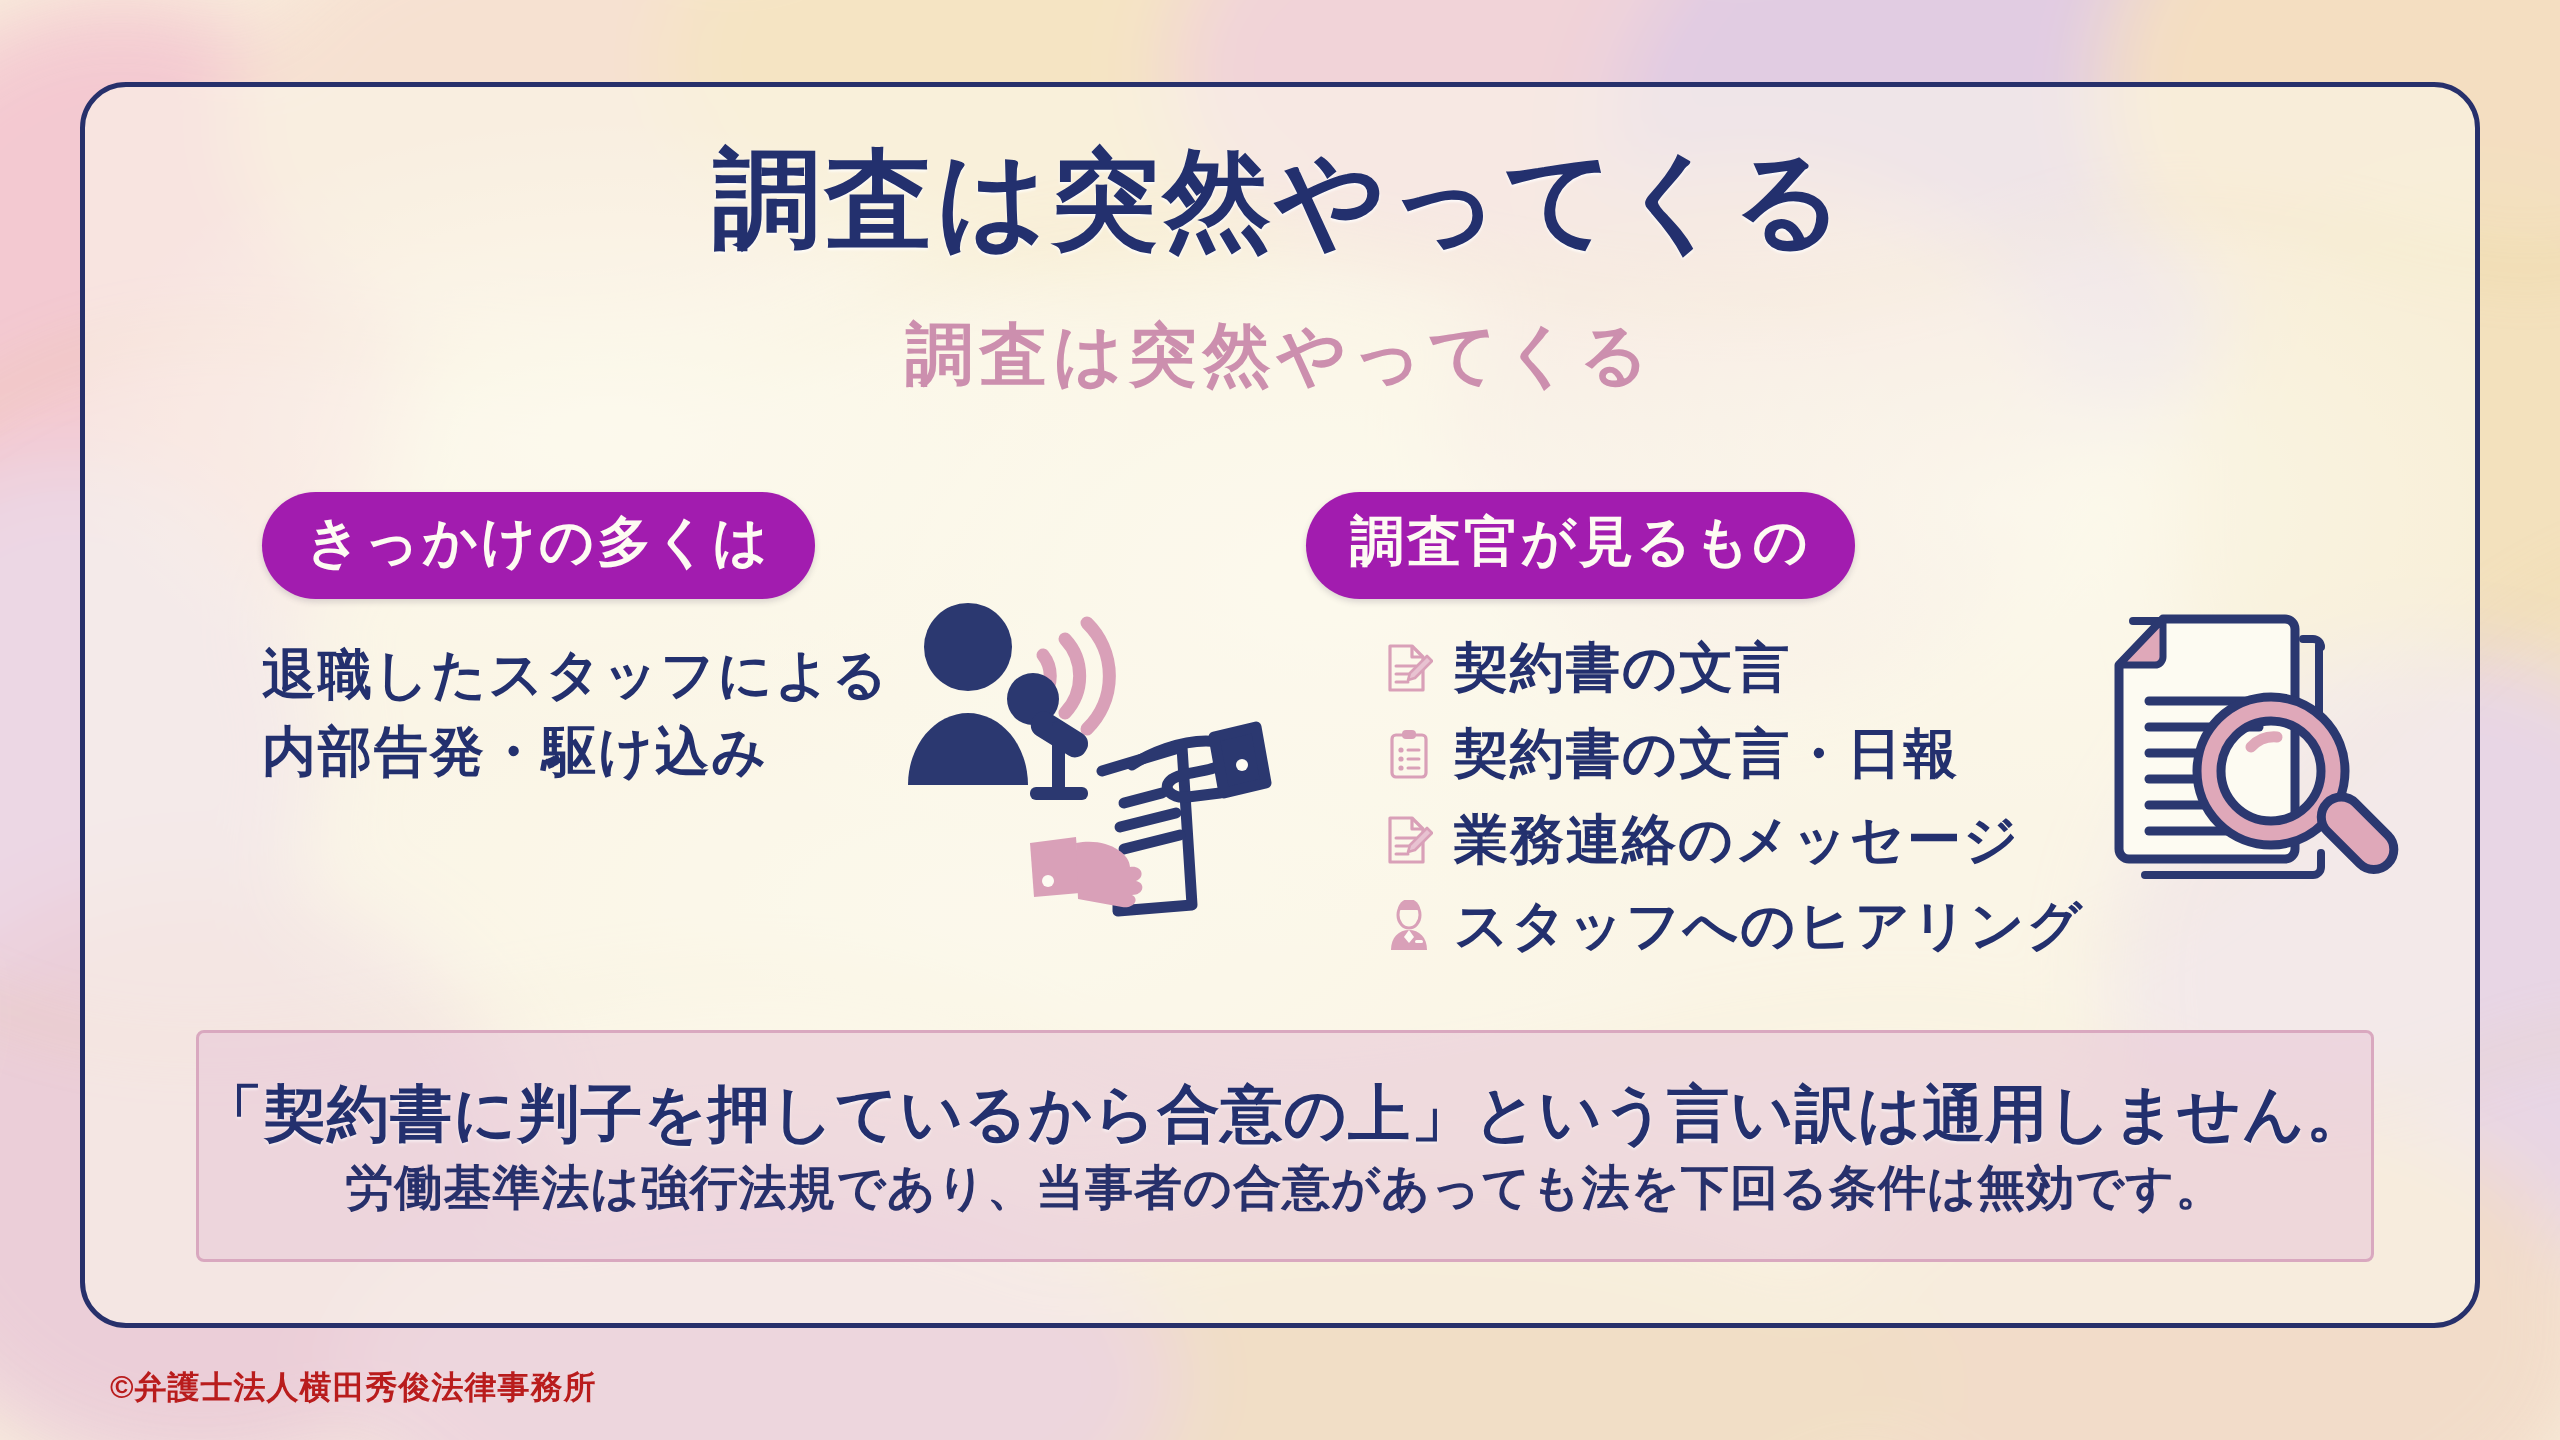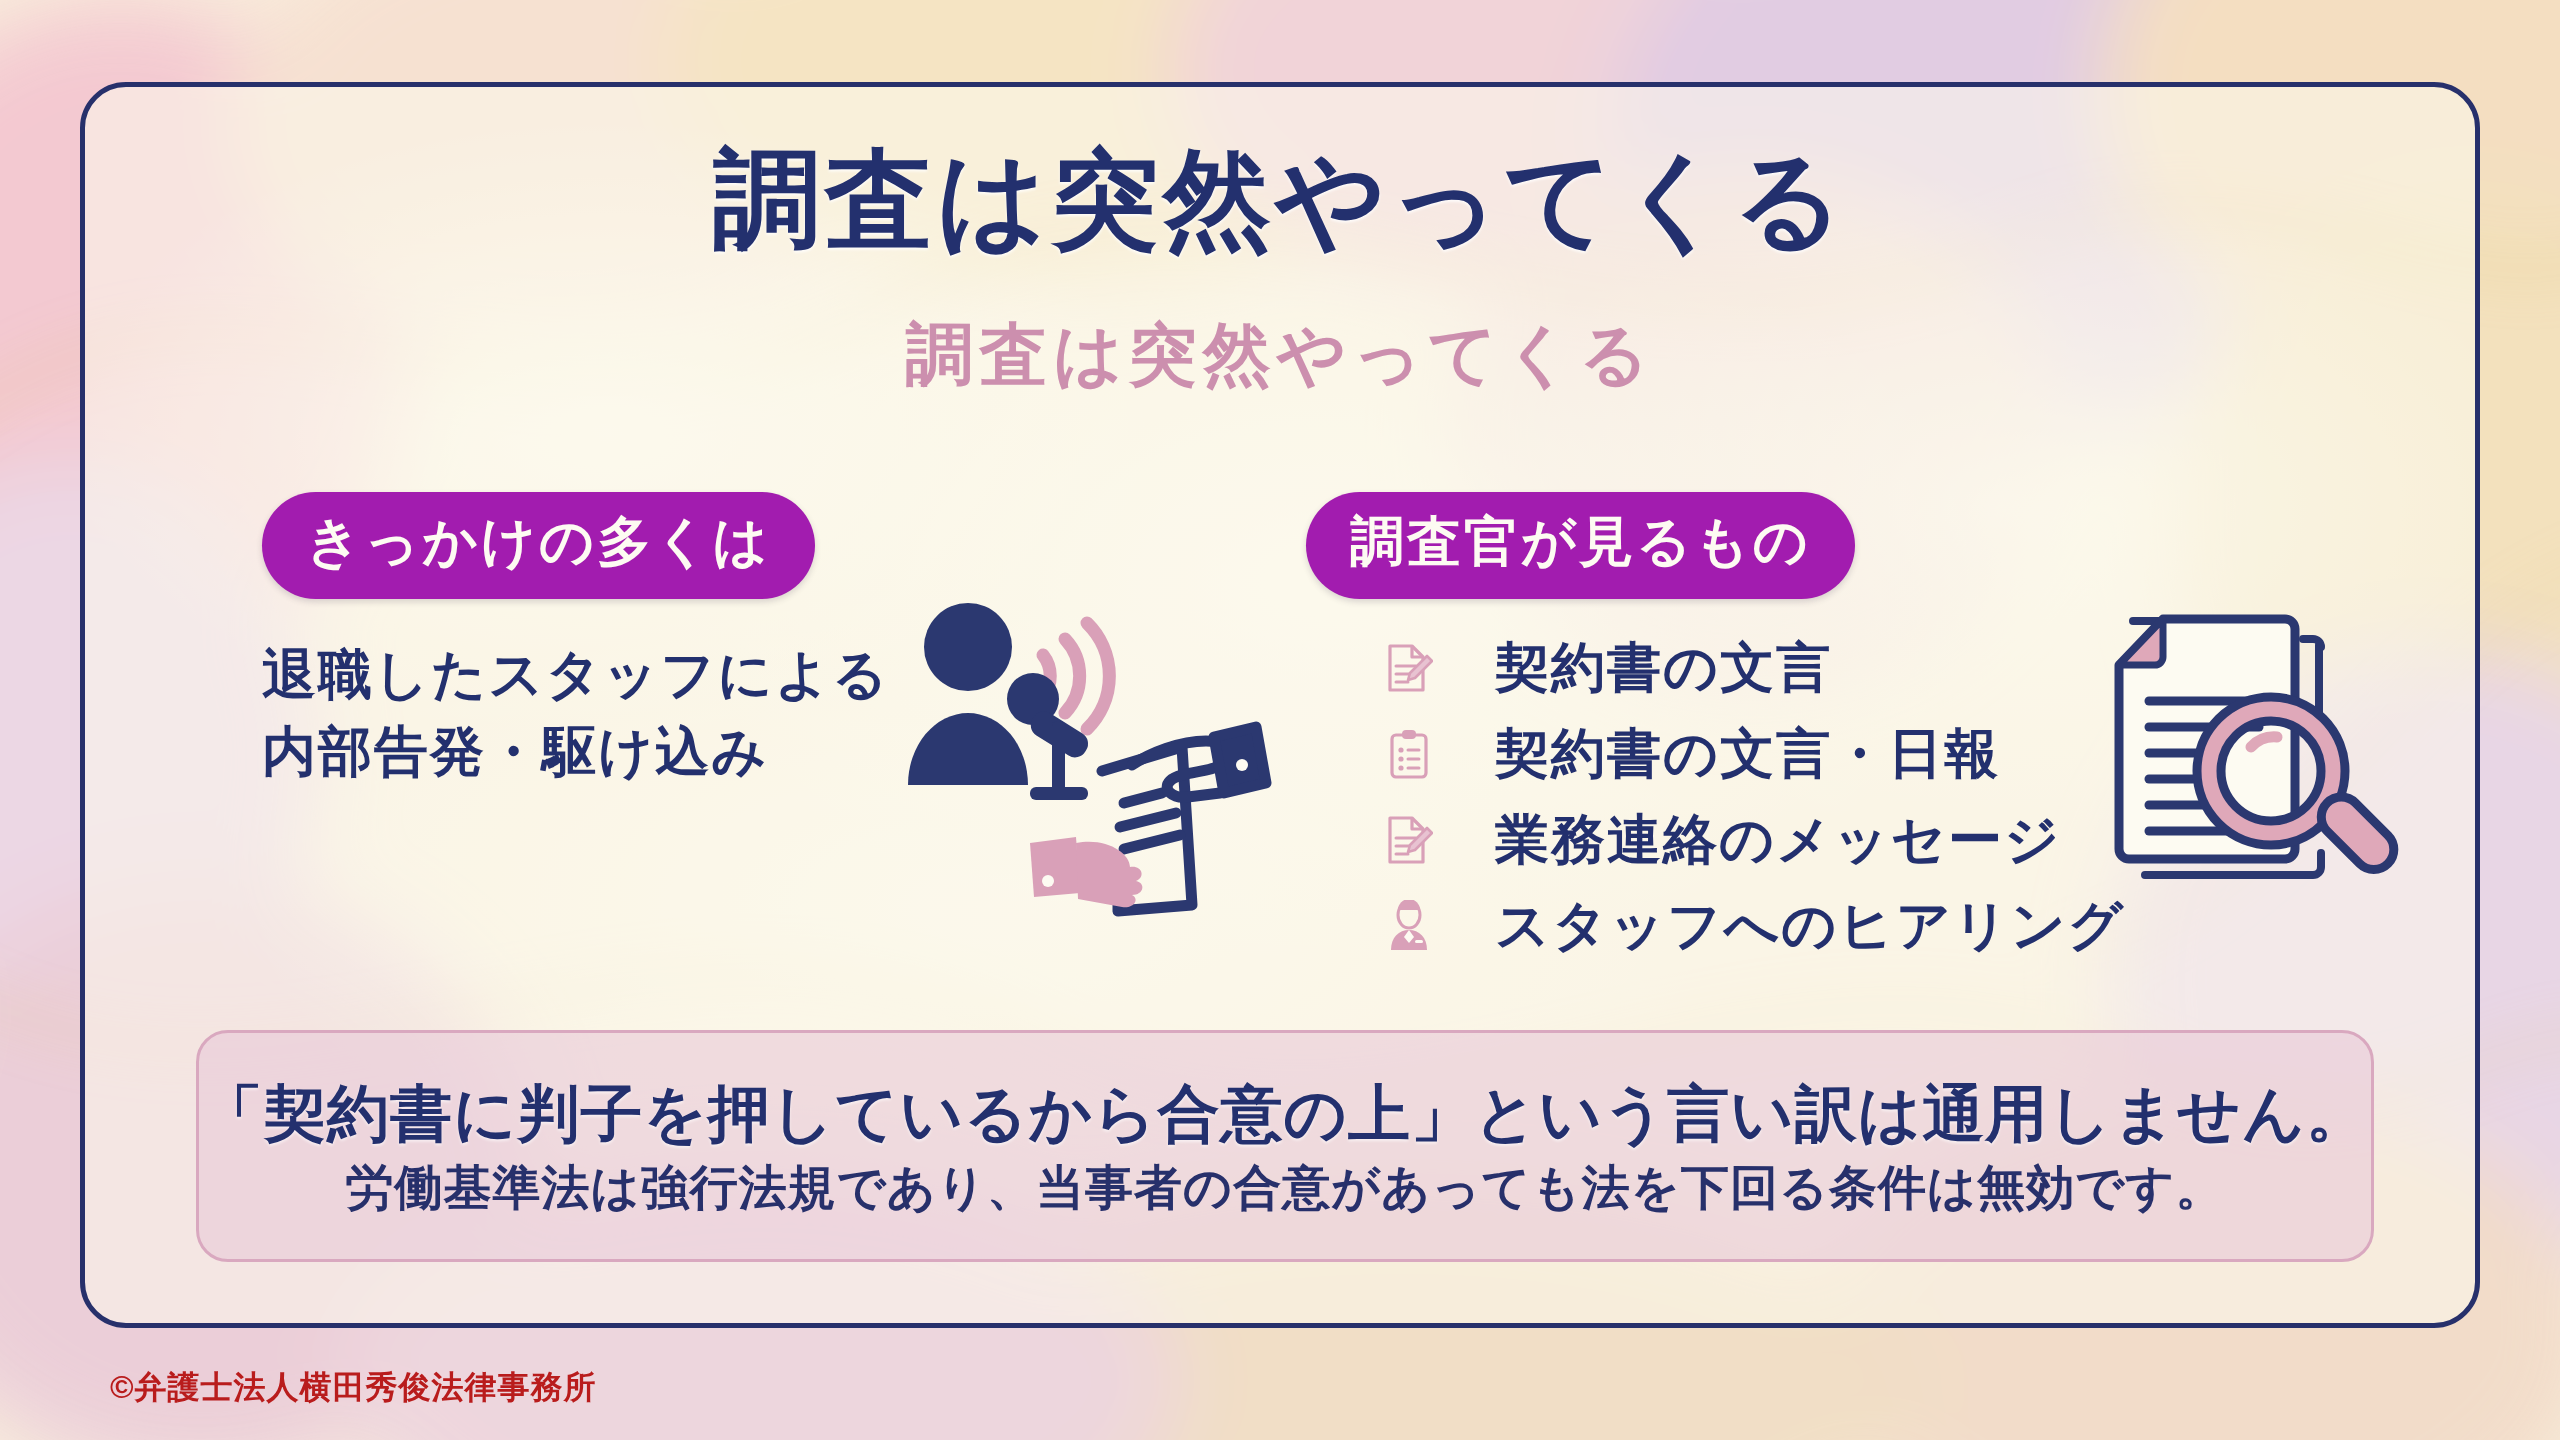--- a/index.html
+++ b/index.html
@@ -93,21 +93,20 @@
   
   .list {
     position:absolute;
     left:1380px; top:628px;
   }
   .list-item {
     display:flex;
     align-items:center;
     height:80px;
     margin-bottom:6px;
-    gap:41px;
   }
   .list-item .ico {
     width:58px; height:62px;
     flex:0 0 58px;
     margin-right:16px;
     display:flex; align-items:center; justify-content:center;
   }
   .list-item .txt {
     color:#23306e;
     font-size:54px;
@@ -119,21 +118,21 @@
   
   #illus-whistle { position:absolute; left:880px; top:575px; width:420px; height:370px; }
   #illus-docmag  { position:absolute; left:2075px; top:575px; width:350px; height:350px; }
 
   
   .callout {
     position:absolute;
     left:196px; top:1030px;
     width:2178px; height:232px;
     border:3px solid #d9a8bf;
-    border-radius:32px;
+    border-radius:8px;
     background:rgba(233,202,216,0.62);
     display:flex;
     flex-direction:column;
     align-items:center;
     justify-content:center;
   }
   .callout-main {
     color:#23306e;
     font-size:62px;
     font-weight:700;

